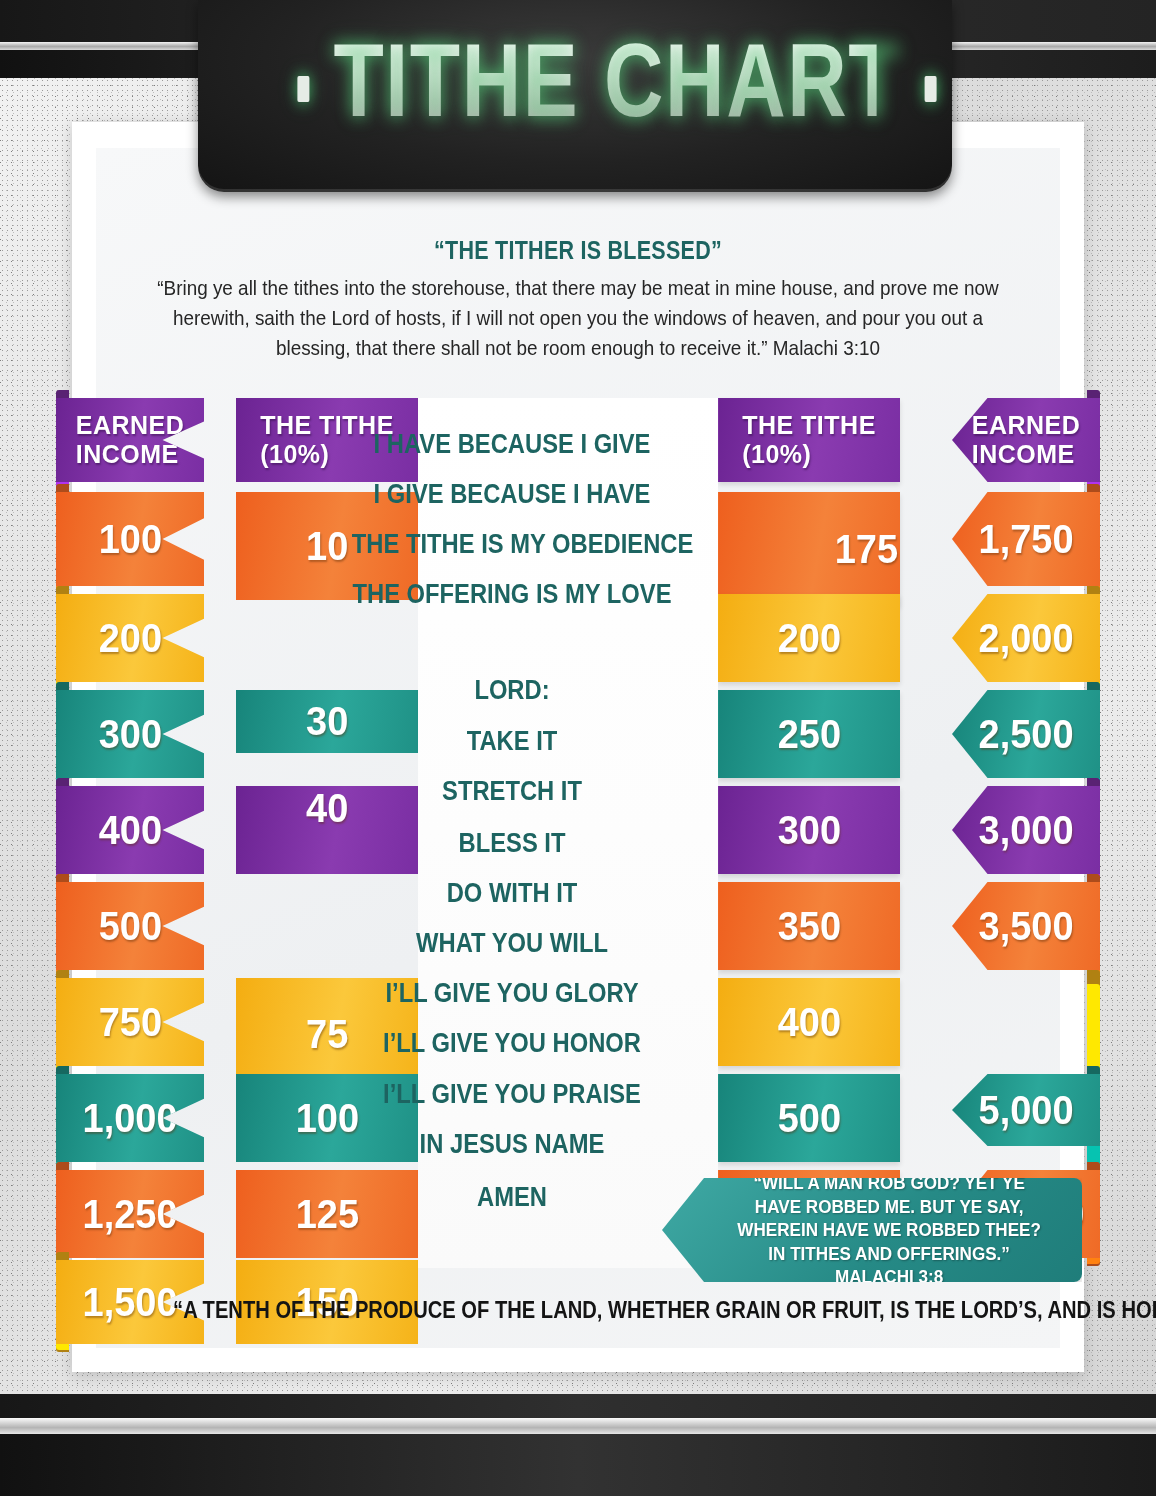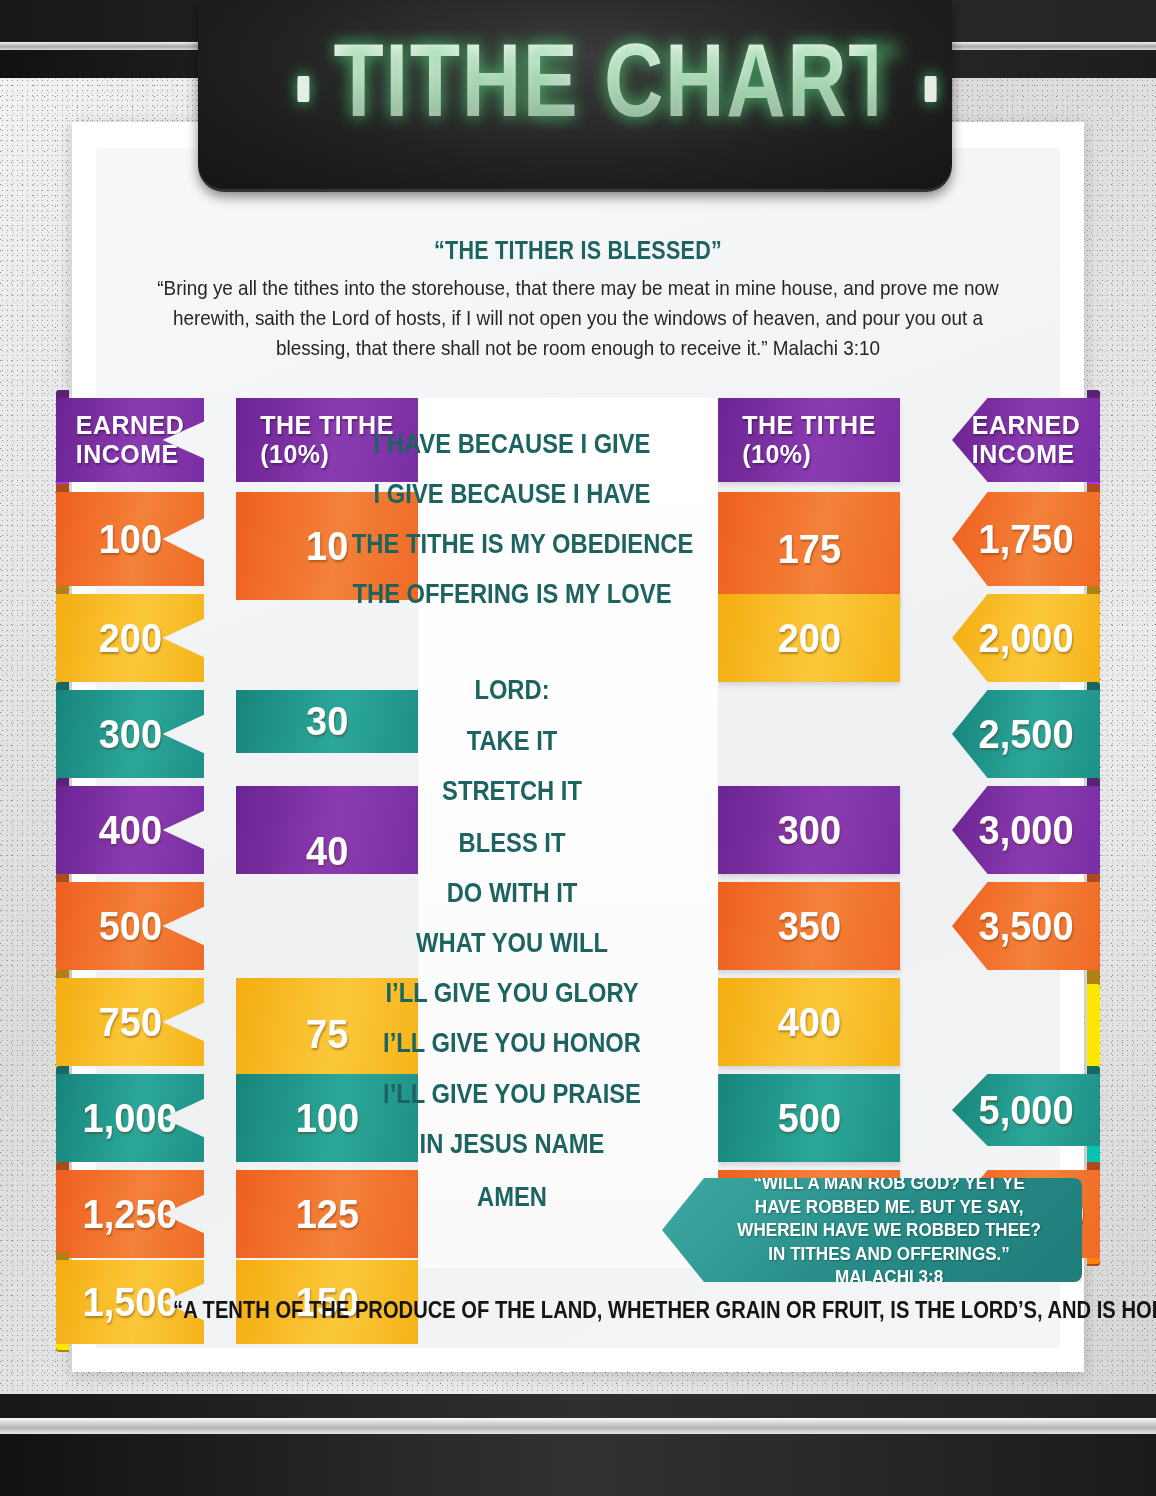--- a/index.html
+++ b/index.html
@@ -242,21 +242,21 @@
    <div class="lrib-tab2" style="background:#f06a26"></div>
    <div class="lrib" style="height:94px;background:linear-gradient(100deg,#ee5f1e,#f4823a 55%,#ef6a26);box-shadow:0 3px 5px rgba(0,0,0,.13)">
      <span class="cellnum" style="font-size:40px">100</span>
    </div>
     <div class="lticket" style="height:108px;background:linear-gradient(100deg,#ee5f1e,#f4823a 55%,#ef6a26);color:#f06a26;
              display:flex;align-items:center;justify-content:center;box-shadow:0 3px 5px rgba(0,0,0,.12)">
       <span class="cellnum" style="font-size:40px">10</span>
       <span class="zig-r"></span>
     </div>
     <div class="rticket" style="height:114px;background:linear-gradient(100deg,#ee5f1e,#f4823a 55%,#ef6a26);color:#f06a26;
-             display:flex;align-items:center;justify-content:center;box-shadow:0 3px 5px rgba(0,0,0,.12)">
+             display:flex;align-items:center;justify-content:flex-end;box-shadow:0 3px 5px rgba(0,0,0,.12)">
       <span class="zig-l"></span>
       <span class="cellnum" style="font-size:40px">175</span>
     </div>
     <div class="rrib-tab" style="background:#f06a26"></div>
    <div class="rrib-tab2" style="background:#f06a26"></div>
    <div class="rrib" style="height:94px;background:linear-gradient(100deg,#ee5f1e,#f4823a 55%,#ef6a26);box-shadow:0 3px 5px rgba(0,0,0,.13);
                display:flex;align-items:center;justify-content:center">
      <span class="cellnum" style="font-size:40px">1,750</span>
    </div>
   </div>
@@ -282,35 +282,40 @@
     <div class="lrib-tab" style="background:#1f9186"></div>
    <div class="lrib-tab2" style="background:#1f9186"></div>
    <div class="lrib" style="height:88px;background:linear-gradient(100deg,#17847a,#2ba79a 55%,#1f9186);box-shadow:0 3px 5px rgba(0,0,0,.13)">
      <span class="cellnum" style="font-size:40px">300</span>
    </div>
     <div class="lticket" style="height:63px;background:linear-gradient(100deg,#17847a,#2ba79a 55%,#1f9186);color:#1f9186;
              display:flex;align-items:center;justify-content:center;box-shadow:0 3px 5px rgba(0,0,0,.12)">
       <span class="cellnum" style="font-size:40px">30</span>
       <span class="zig-r"></span>
     </div>
+    <div class="rticket" style="height:88px;background:linear-gradient(100deg,#17847a,#2ba79a 55%,#1f9186);color:#1f9186;
+             display:flex;align-items:center;justify-content:center;box-shadow:0 3px 5px rgba(0,0,0,.12)">
+      <span class="zig-l"></span>
+      <span class="cellnum" style="font-size:40px">250</span>
+    </div>
     <div class="rrib-tab" style="background:#1f9186"></div>
    <div class="rrib-tab2" style="background:#1f9186"></div>
    <div class="rrib" style="height:88px;background:linear-gradient(100deg,#17847a,#2ba79a 55%,#1f9186);box-shadow:0 3px 5px rgba(0,0,0,.13);
                display:flex;align-items:center;justify-content:center">
      <span class="cellnum" style="font-size:40px">2,500</span>
    </div>
   </div>
       <div class="row" style="top:388px;height:88px">
     <div class="lrib-tab" style="background:#7b2fa0"></div>
    <div class="lrib-tab2" style="background:#7b2fa0"></div>
    <div class="lrib" style="height:88px;background:linear-gradient(100deg,#6b2392,#8a3bb0 55%,#7a2ea3);box-shadow:0 3px 5px rgba(0,0,0,.13)">
      <span class="cellnum" style="font-size:40px">400</span>
    </div>
     <div class="lticket" style="height:88px;background:linear-gradient(100deg,#6b2392,#8a3bb0 55%,#7a2ea3);color:#7b2fa0;
-             display:flex;align-items:flex-end;justify-content:center;box-shadow:0 3px 5px rgba(0,0,0,.12)">
+             display:flex;align-items:flex-start;justify-content:center;box-shadow:0 3px 5px rgba(0,0,0,.12)">
       <span class="cellnum" style="font-size:40px">40</span>
       <span class="zig-r"></span>
     </div>
     <div class="rticket" style="height:88px;background:linear-gradient(100deg,#6b2392,#8a3bb0 55%,#7a2ea3);color:#7b2fa0;
              display:flex;align-items:center;justify-content:center;box-shadow:0 3px 5px rgba(0,0,0,.12)">
       <span class="zig-l"></span>
       <span class="cellnum" style="font-size:40px">300</span>
     </div>
     <div class="rrib-tab" style="background:#7b2fa0"></div>
    <div class="rrib-tab2" style="background:#7b2fa0"></div>

